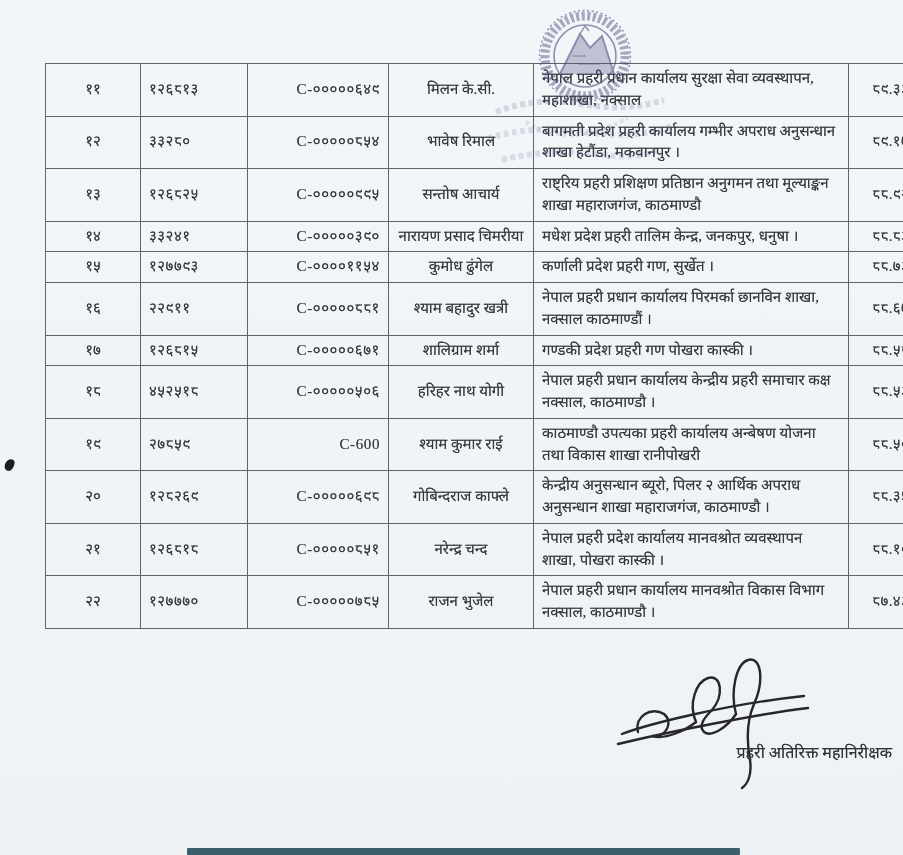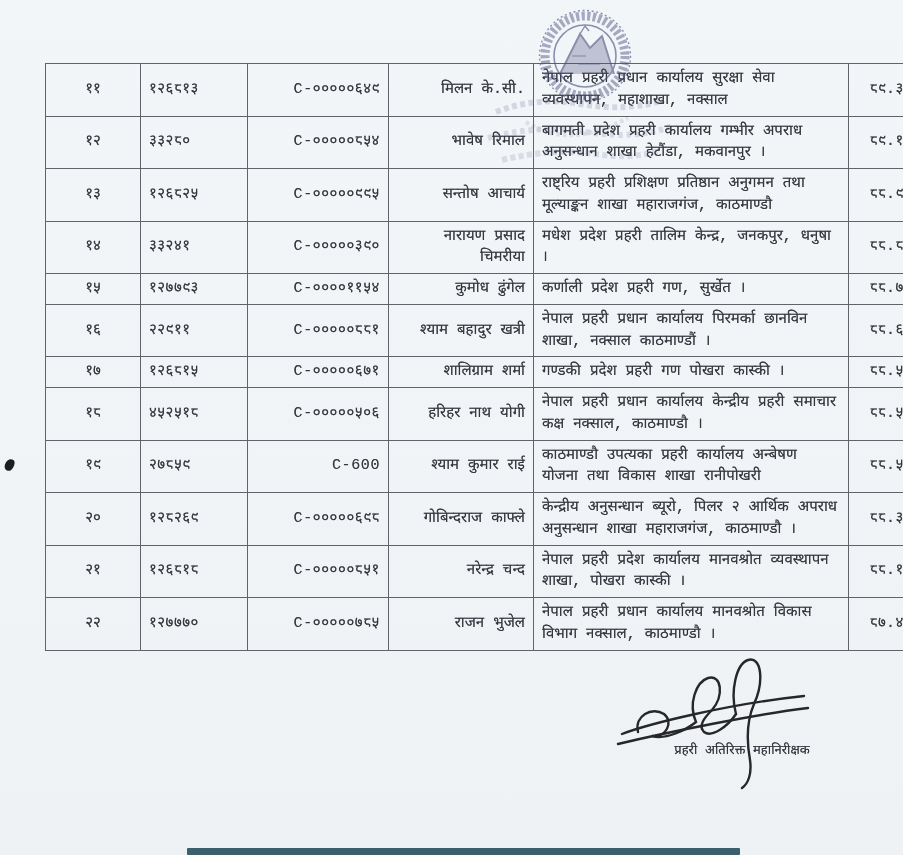--- a/index.html
+++ b/index.html
@@ -5,46 +5,45 @@
   html,body{margin:0;padding:0;}
   body{
     width:903px;height:855px;overflow:hidden;
     font-family:"Liberation Serif","DejaVu Serif",serif;
     background:#e8ebee;
   }
   .sheet{
     position:relative;width:903px;height:855px;
     background:linear-gradient(180deg,#f3f6f8 0%,#f1f4f7 55%,#eef2f5 100%);
     color:#34373e;
-    font-family:Liberation Mono, monospace;
   }
   
   table.results{
     position:absolute;left:45px;top:63px;width:802px;
     border-collapse:collapse;table-layout:fixed;
     font-size:15px;line-height:1.45;color:#34373e;
   }
   table.results td{
     border:1.4px solid #60646a;
     padding:4px 8px;vertical-align:middle;
     text-shadow:0 0 .4px rgba(52,55,62,.55);
   }
   td.col-sn{width:78px;text-align:center;}
   td.col-reg_no{width:90px;text-align:left;letter-spacing:.5px;}
   td.col-code{width:124px;text-align:right;letter-spacing:.6px;}
-  td.col-name{width:128px;text-align:right;margin-left:48px;}
+  td.col-name{width:128px;text-align:center;margin-left:48px;}
   td.col-office{width:298px;text-align:left;}
   td.col-score{width:84px;text-align:center;letter-spacing:.4px;}
   
   .stamp{position:absolute;left:468px;top:0px;width:224px;height:182px;pointer-events:none;}
   
   .signature{position:absolute;left:608px;top:652px;width:210px;height:140px;}
   .sig-block{
     position:absolute;left:592px;top:740px;width:300px;
-    text-align:center;font-size:13px;line-height:1.62;color:#2e3138;
+    text-align:right;font-size:16px;line-height:1.62;color:#2e3138;
     text-shadow:0 0 .4px rgba(46,49,56,.5);
   }
   .sig-block div{white-space:nowrap;}
   
   .ink-speck{
     position:absolute;left:5px;top:459px;width:9px;height:12px;
     background:#1d1d20;border-radius:60% 40% 55% 45%;transform:rotate(18deg);
   }
   .scan-bar{
     position:absolute;left:187px;top:848px;width:553px;height:7px;

